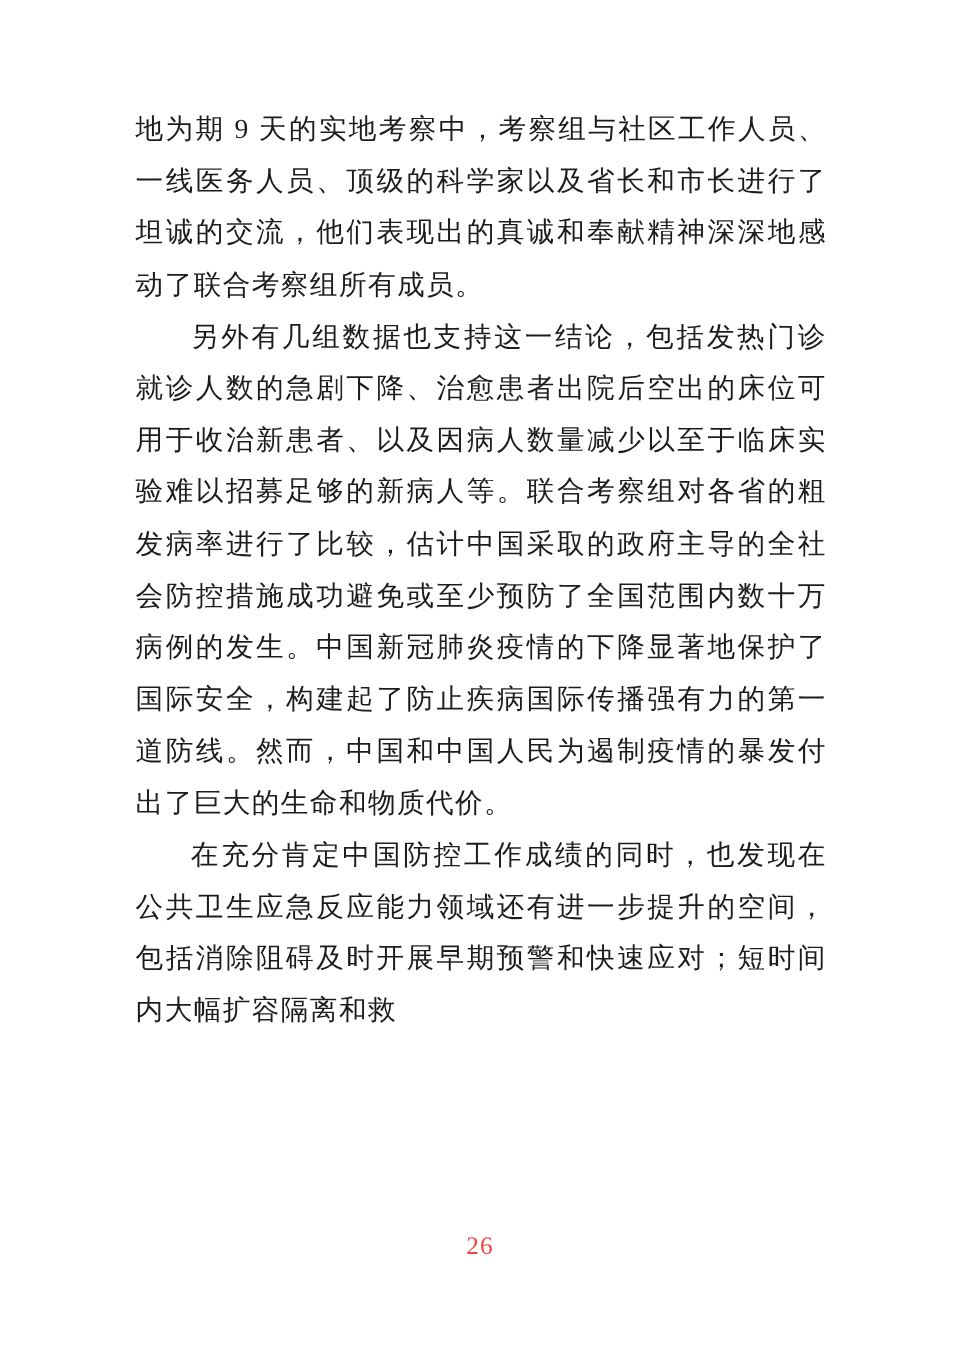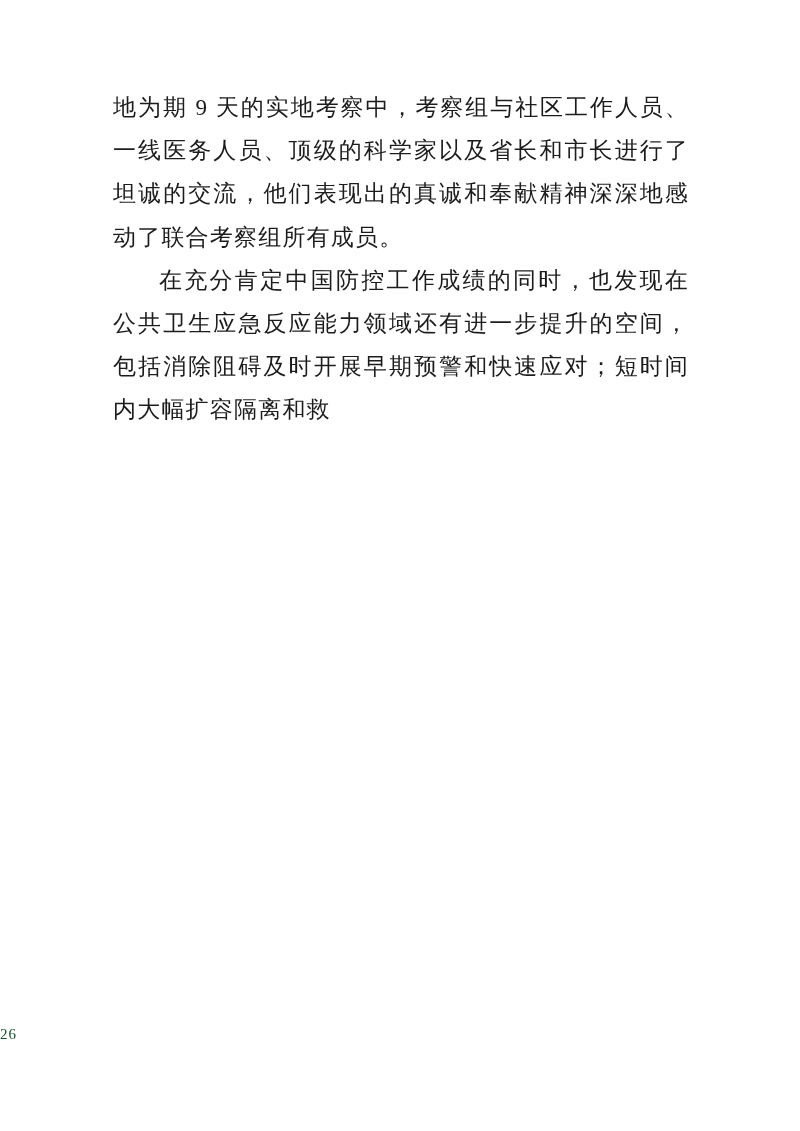--- a/index.html
+++ b/index.html
@@ -31,27 +31,29 @@
     letter-spacing: 1.2px;
     color: #1c1c1c;
   }
   .para.indent { text-indent: 2em; }
   .para.bold { font-weight: bold; color: #111111; }
   .page-number {
     position: absolute;
     left: 0;
     right: 0;
     top: 1026px;
-    font-size: 15px;
-    color: #14532d;
+    text-align: center;
+    font-size: 21px;
+    color: #ef4444;
     letter-spacing: 1px;
   }
 </style>
 </head>
 <body>
 
 <div class="page">
   <div class="content">
     <p class="para">地为期 9 天的实地考察中，考察组与社区工作人员、一线医务人员、顶级的科学家以及省长和市长进行了坦诚的交流，他们表现出的真诚和奉献精神深深地感动了联合考察组所有成员。</p>
+    <p class="para indent">另外有几组数据也支持这一结论，包括发热门诊就诊人数的急剧下降、治愈患者出院后空出的床位可用于收治新患者、以及因病人数量减少以至于临床实验难以招募足够的新病人等。联合考察组对各省的粗发病率进行了比较，估计中国采取的政府主导的全社会防控措施成功避免或至少预防了全国范围内数十万病例的发生。中国新冠肺炎疫情的下降显著地保护了国际安全，构建起了防止疾病国际传播强有力的第一道防线。然而，中国和中国人民为遏制疫情的暴发付出了巨大的生命和物质代价。</p>
     <p class="para indent">在充分肯定中国防控工作成绩的同时，也发现在公共卫生应急反应能力领域还有进一步提升的空间，包括消除阻碍及时开展早期预警和快速应对；短时间内大幅扩容隔离和救</p>
   </div>
   <div class="page-number">26</div>
 </div>
 
 </body></html>

